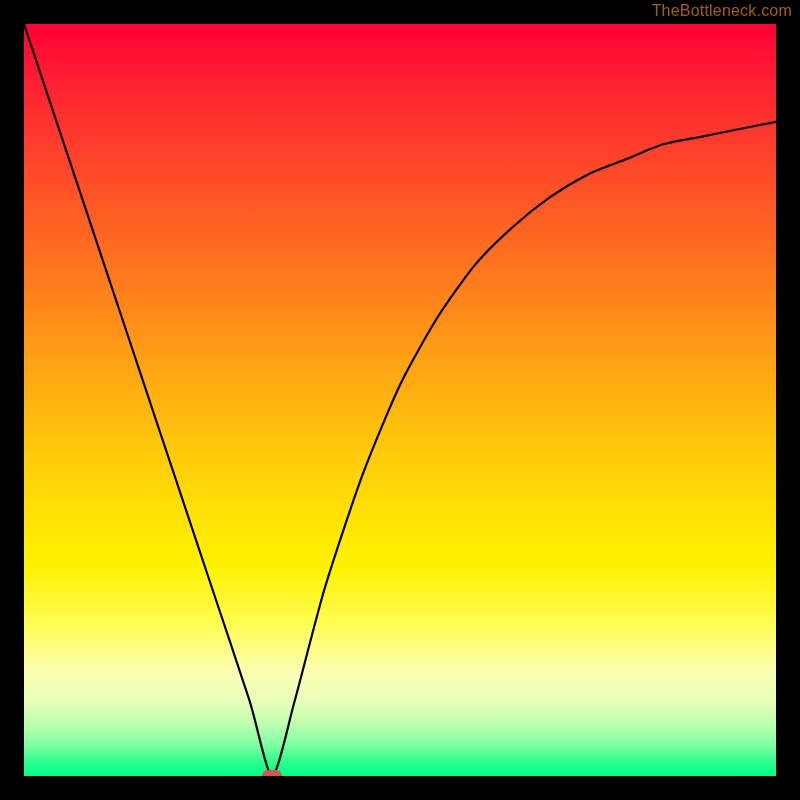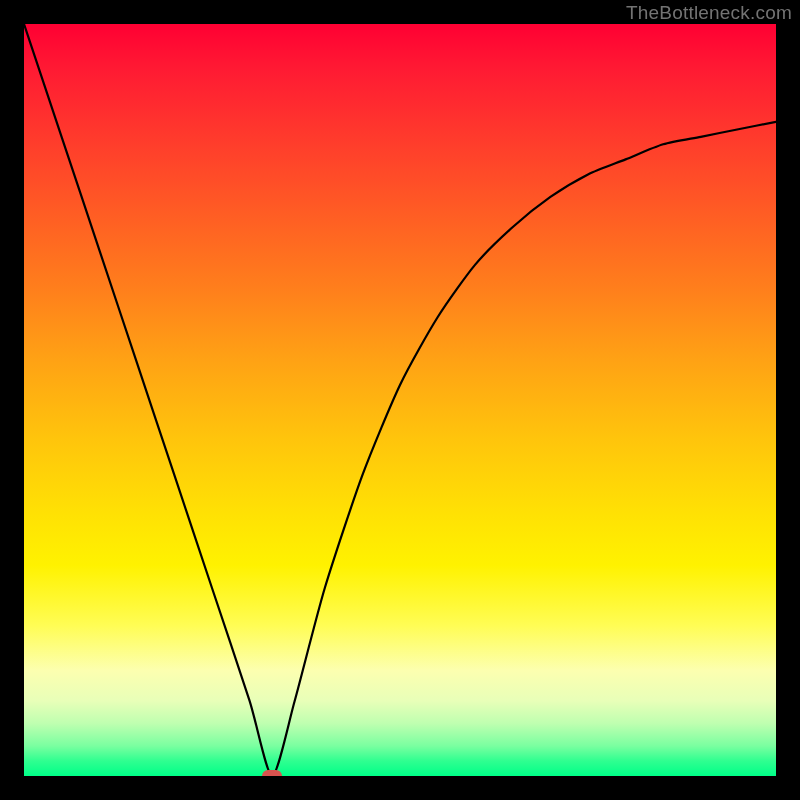--- a/index.html
+++ b/index.html
@@ -67,22 +67,22 @@
     width: 20px;
     height: 12px;
     background: #d9534f;
     border-radius: 6px;
     transform: translate(-50%, -50%);
   }
   .watermark {
     position: absolute;
     top: 2px;
     right: 8px;
-    color: #737373;
-    font-size: 19px;
+    color: #a16207;
+    font-size: 16px;
     font-weight: 400;
     letter-spacing: 0.2px;
     user-select: none;
   }
 </style>
 </head>
 <body>
 
 <div class="frame">
   <div class="plot-area">

